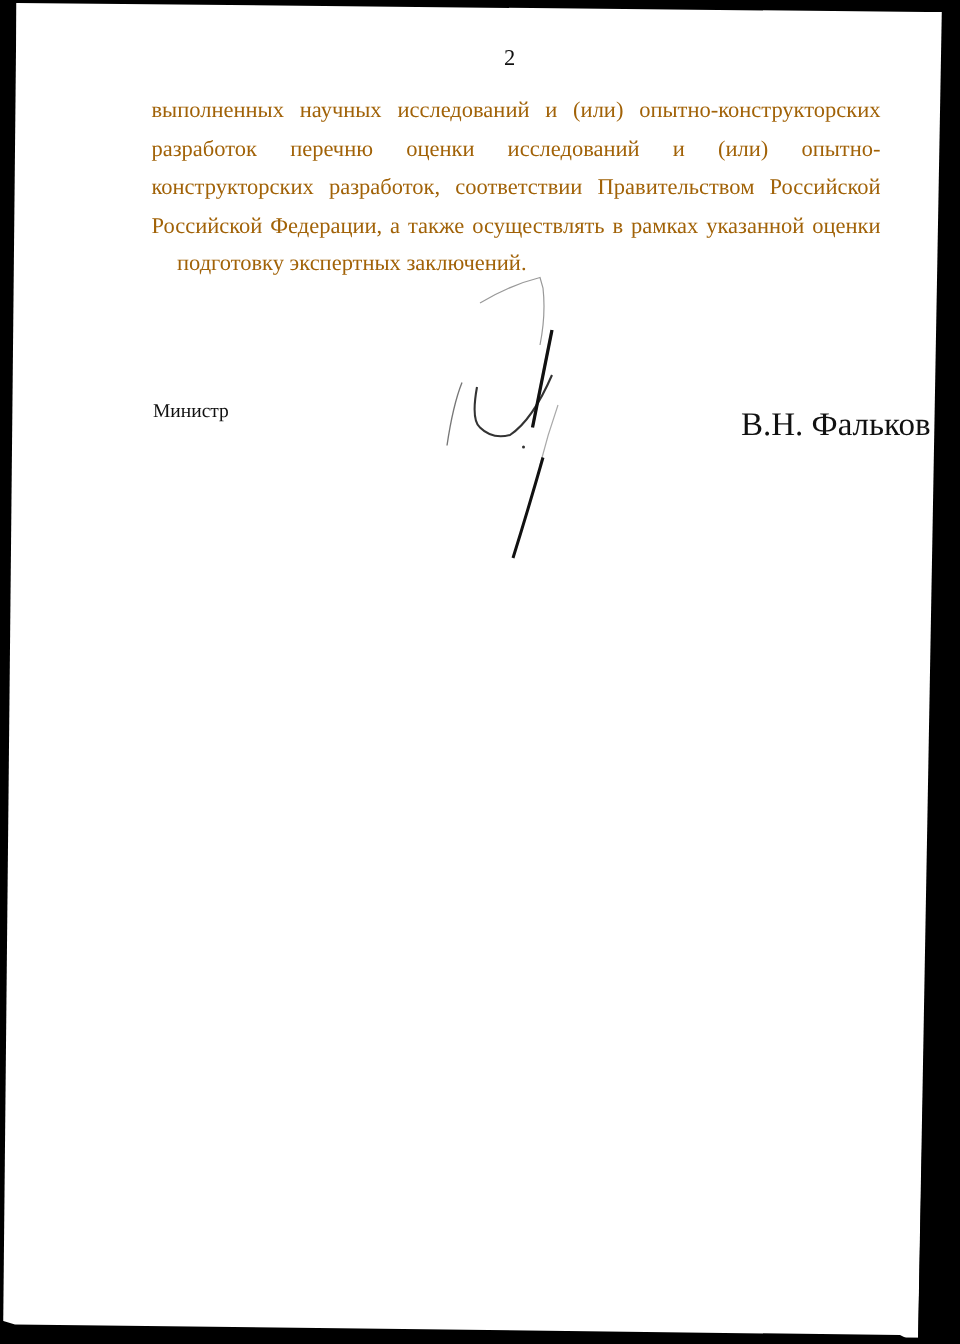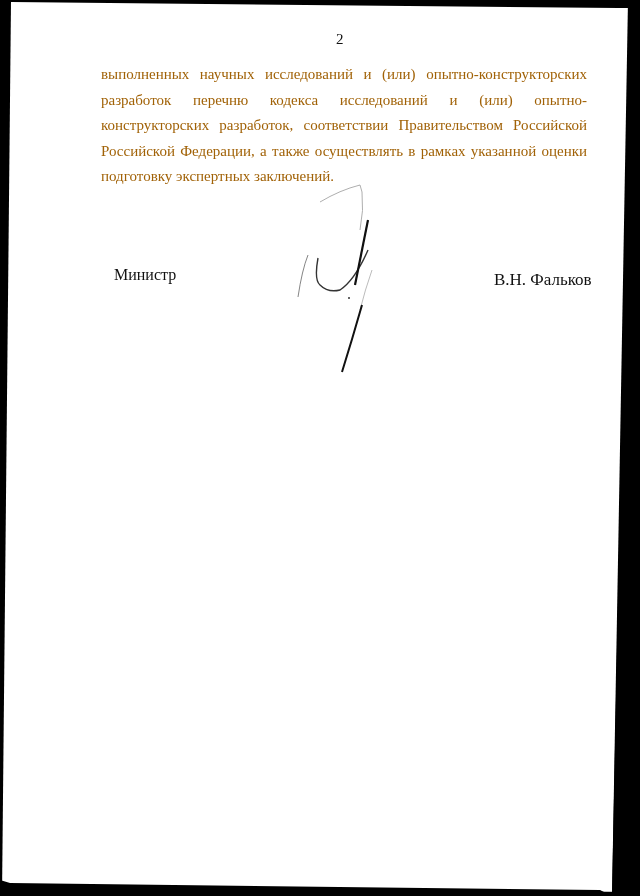--- a/index.html
+++ b/index.html
@@ -42,41 +42,41 @@
     }
     .body-text {
       position: absolute; left: 101px; top: 62px; width: 486px;
       font-size: 15px; line-height: 25.5px; color: #a16207;
       text-align: justify;
     }
     .body-text .line {
       display: block; text-align: justify; text-align-last: justify;
       white-space: nowrap;
     }
-    .body-text .line.last { text-align-last: left; }
+    .body-text .line.last { text-align-last: left; margin-left: 17px; }
     .signature-block .position-title {
-      position: absolute; left: 102px; top: 266px; font-size: 16px; color: #111; margin-left: 12px;
+      position: absolute; left: 102px; top: 266px; font-size: 13px; color: #111;
     }
     .signature-block .signer-name {
-      position: absolute; left: 494px; top: 270px; font-size: 17px; color: #111;
+      position: absolute; left: 494px; top: 270px; font-size: 22px; color: #111;
     }
     .signature {
       position: absolute; left: 280px; top: 180px; width: 110px; height: 200px;
     }
   </style>
 </head>
 <body>
 
 <div class="scan-edge-top"></div>
 <div class="page">
   <div class="page-number">2</div>
 
   <div class="body-text">
     <span class="line">выполненных научных исследований и (или) опытно-конструкторских</span>
-    <span class="line">разработок перечню кодекса исследований и (или) опытно-</span>
+    <span class="line">разработок перечню оценки исследований и (или) опытно-</span>
     <span class="line">конструкторских разработок, соответствии Правительством Российской</span>
     <span class="line">Российской Федерации, а также осуществлять в рамках указанной оценки</span>
     <span class="line last">подготовку экспертных заключений.</span>
   </div>
 
   <div class="signature-block">
     <div class="position-title">Министр</div>
     <svg class="signature" viewBox="0 0 110 200">
 
       <path d="M40 22 Q60 10 80 5 L82 12 Q84 30 80 50" fill="none" stroke="#999" stroke-width="0.8"></path>

